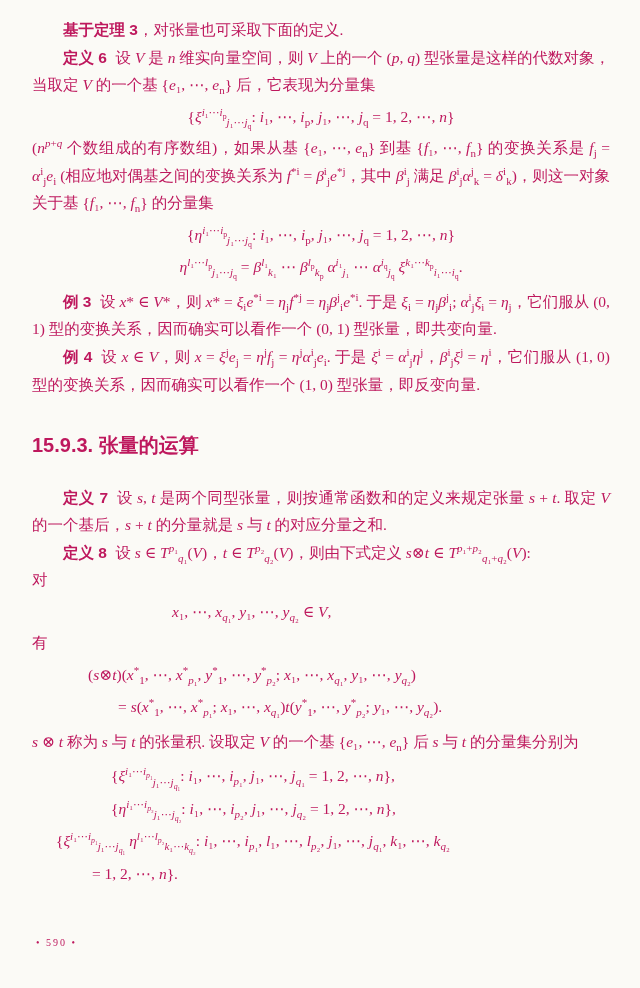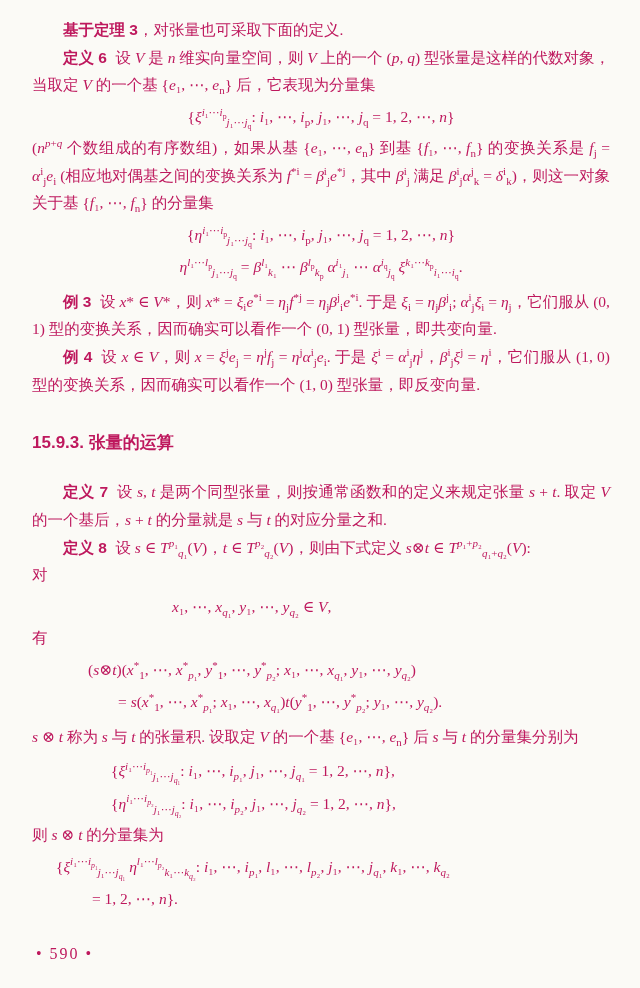--- a/index.html
+++ b/index.html
@@ -39,30 +39,30 @@
   .f-ind140 { margin-left: 140px; }
   .f-ind105 { margin-left: 79px; }
   .f-ind86  { margin-left: 86px; }
   .f-ind56  { margin-left: 56px; }
   .f-ind24  { margin-left: 24px; }
   .f-ind60  { margin-left: 60px; }
   .gap6  { margin-top: 6px; }
   .section-heading {
     font-family: "Liberation Sans", "DejaVu Sans", sans-serif;
     font-weight: 700;
-    font-size: 17px;
+    font-size: 20px;
     margin: 30px 0 20px 0;
     text-align: left;
     text-indent: 0;
   }
   .pageno {
     position: absolute;
     left: 36px;
-    bottom: 20px;
-    font-size: 16px;
+    bottom: 36px;
+    font-size: 10px;
     letter-spacing: 2px;
     margin-top: 24px;
   }
 </style>
 </head>
 <body>
 
 <div class="page">
 
   <p class="ind"><b class="lbl tight">基于定理 3</b><span>，对张量也可采取下面的定义.</span></p>
@@ -95,20 +95,19 @@
   <p>有</p>
 
   <div class="formula f-ind56">(<i>s</i>⊗<i>t</i>)(<i>x</i><sup>*</sup><sub>1</sub>, ⋯, <i>x</i><sup>*</sup><sub><i>p</i>₁</sub>, <i>y</i><sup>*</sup><sub>1</sub>, ⋯, <i>y</i><sup>*</sup><sub><i>p</i>₂</sub>;  <i>x</i>₁, ⋯, <i>x</i><sub><i>q</i>₁</sub>, <i>y</i>₁, ⋯, <i>y</i><sub><i>q</i>₂</sub>)</div>
   <div class="formula f-ind86">= <i>s</i>(<i>x</i><sup>*</sup><sub>1</sub>, ⋯, <i>x</i><sup>*</sup><sub><i>p</i>₁</sub>;  <i>x</i>₁, ⋯, <i>x</i><sub><i>q</i>₁</sub>)<i>t</i>(<i>y</i><sup>*</sup><sub>1</sub>, ⋯, <i>y</i><sup>*</sup><sub><i>p</i>₂</sub>;  <i>y</i>₁, ⋯, <i>y</i><sub><i>q</i>₂</sub>).</div>
 
   <p class="gap6"><i>s</i> ⊗ <i>t</i> 称为 <i>s</i> 与 <i>t</i> 的张量积. 设取定 <i>V</i> 的一个基 {<i>e</i>₁, ⋯, <i>e</i><sub>n</sub>} 后 <i>s</i> 与 <i>t</i> 的分量集分别为</p>
 
   <div class="formula f-ind105 gap6">{<i>ξ</i><sup><i>i</i>₁⋯<i>i</i><sub><i>p</i>₁</sub></sup><sub><i>j</i>₁⋯<i>j</i><sub><i>q</i>₁</sub></sub>: <i>i</i>₁, ⋯, <i>i</i><sub><i>p</i>₁</sub>, <i>j</i>₁, ⋯, <i>j</i><sub><i>q</i>₁</sub> = 1, 2, ⋯, <i>n</i>},</div>
   <div class="formula f-ind105">{<i>η</i><sup><i>i</i>₁⋯<i>i</i><sub><i>p</i>₂</sub></sup><sub><i>j</i>₁⋯<i>j</i><sub><i>q</i>₂</sub></sub>: <i>i</i>₁, ⋯, <i>i</i><sub><i>p</i>₂</sub>, <i>j</i>₁, ⋯, <i>j</i><sub><i>q</i>₂</sub> = 1, 2, ⋯, <i>n</i>},</div>
 
-  <p>则 <i>s</i> ⊗ <i>t</i> 的分量集为</p>
 
   <div class="formula f-ind24">{<i>ξ</i><sup><i>i</i>₁⋯<i>i</i><sub><i>p</i>₁</sub></sup><sub><i>j</i>₁⋯<i>j</i><sub><i>q</i>₁</sub></sub> <i>η</i><sup><i>l</i>₁⋯<i>l</i><sub><i>p</i>₂</sub></sup><sub><i>k</i>₁⋯<i>k</i><sub><i>q</i>₂</sub></sub>: <i>i</i>₁, ⋯, <i>i</i><sub><i>p</i>₁</sub>, <i>l</i>₁, ⋯, <i>l</i><sub><i>p</i>₂</sub>, <i>j</i>₁, ⋯, <i>j</i><sub><i>q</i>₁</sub>, <i>k</i>₁, ⋯, <i>k</i><sub><i>q</i>₂</sub></div>
   <div class="formula f-ind60">= 1, 2, ⋯, <i>n</i>}.</div>
 
   <div class="pageno">• 590 •</div>
 
 </div>
 
 </body></html>

